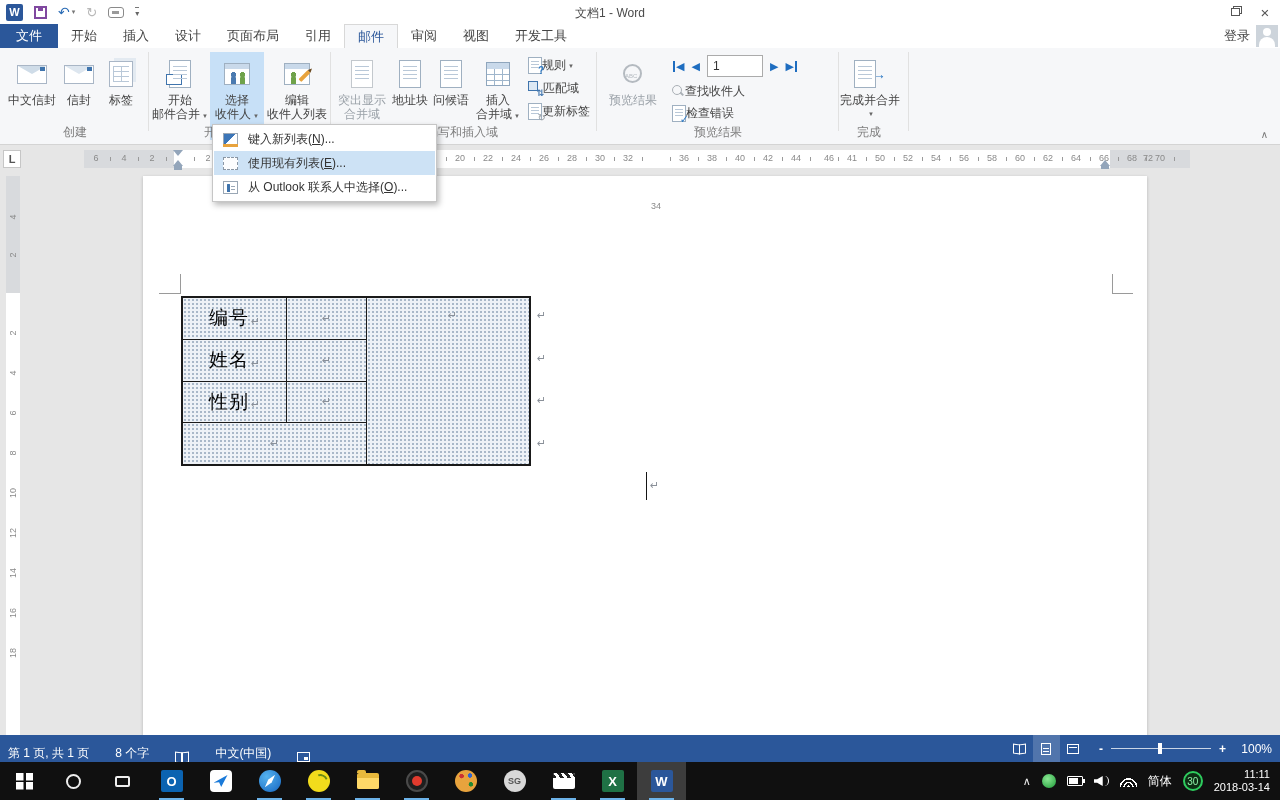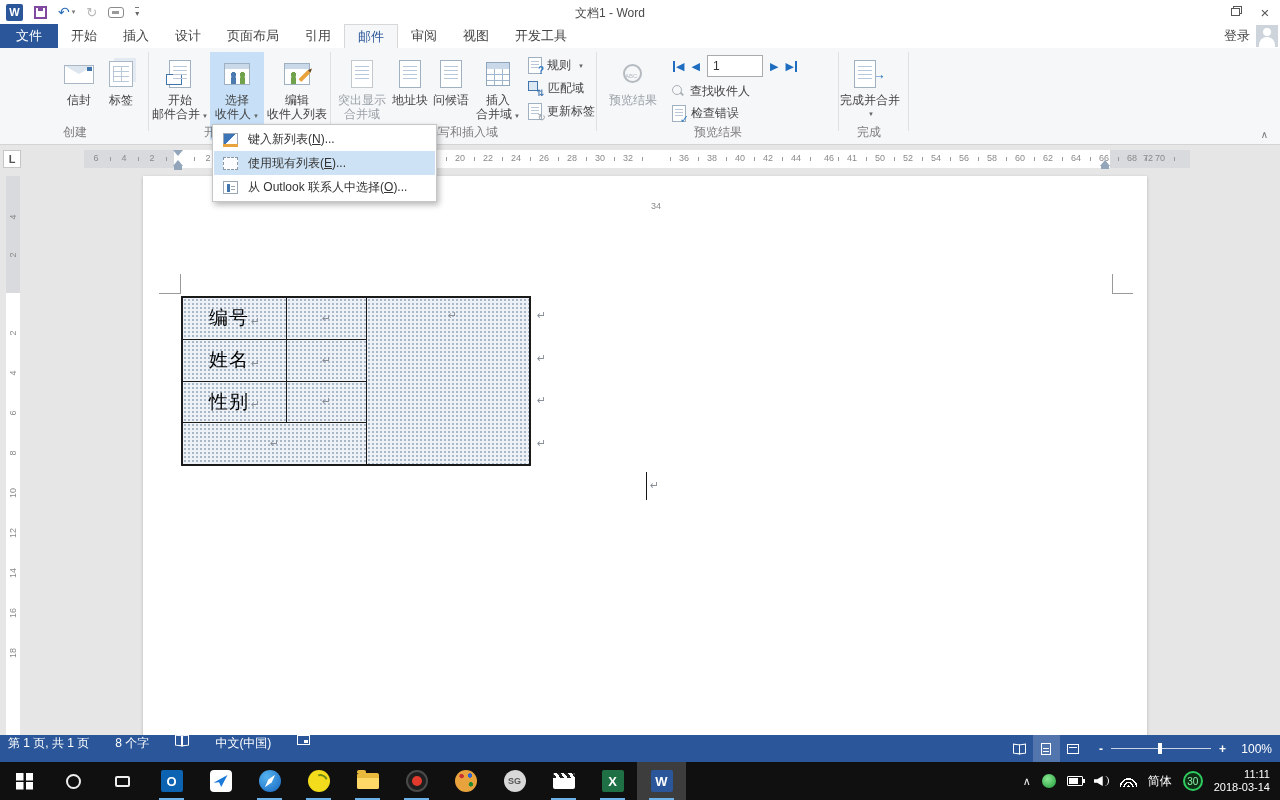--- a/index.html
+++ b/index.html
@@ -60,21 +60,21 @@
 .gsep{position:absolute;top:4px;bottom:13px;width:1px;background:#e1e1e1}
 .glabel{position:absolute;bottom:3px;font-size:12px;color:#7d7d7d;transform:translateX(-50%);white-space:nowrap}
 .bigbtn{position:absolute;top:4px;height:88px;display:flex;flex-direction:column;align-items:center;
   font-size:12px;line-height:14px;color:#444;text-align:center;padding-top:6px}
 .bigbtn.sel{background:#c7e0f7}
 .bigbtn .bicon{height:32px;display:flex;align-items:center;margin-bottom:3px}
 .dis{color:#9aa1a8}
 .dis .pg,.dis .env{border-color:#c3c8cd}
 .caret7{font-size:7px;color:#666;margin-left:2px}
 .caret7::before{content:"▼";font-size:6px}
-.sbtn{position:absolute;display:flex;align-items:center;gap:5px;height:18px;font-size:12px;color:#444}
+.sbtn{position:absolute;display:flex;align-items:center;height:18px;font-size:12px;color:#444}
 .navrow{position:absolute;left:672px;top:7px;display:flex;align-items:center;gap:7px}
 .tri-l::before{content:"◀"}
 .tri-r::before{content:"▶"}
 .nbtn{color:#1e6dc0;font-size:11px;display:flex;align-items:center}
 .vbar{width:2px;height:11px;background:#1e6dc0;margin:0 1px}
 .recinput{width:56px;height:22px;border:1px solid #ababab;background:#fff;font-size:12px;padding:0 5px;
   font-family:"Liberation Sans","DejaVu Sans",sans-serif;color:#333}
 .collapse{position:absolute;right:12px;bottom:4px;color:#777;font-size:10px}
 .collapse::before{content:"∧"}
 
@@ -170,21 +170,21 @@
 .pil::before{content:"↵"}
 .c1 .pil{margin-left:2px;margin-top:6px}
 .tright{flex:1;position:relative}
 .tright .pil{position:absolute;left:50%;top:12px}
 .orow{position:absolute;left:354px}
 .caret-line{position:absolute;left:646px;top:472px;width:1px;height:28px;background:#151515;z-index:3}
 .caret-pil{position:absolute;left:650px;top:480px;z-index:3}
 
 
 .status{position:absolute;left:0;right:0;top:735px;height:27px;background:#2b579a;color:#fff;
-  display:flex;align-items:flex-start;font-size:12px;z-index:10}
+  display:flex;align-items:flex-end;font-size:12px;z-index:10}
 .st{margin-left:26px;white-space:nowrap}
 .st.first{margin-left:8px}
 .bookic{width:14px;height:10px;position:relative}
 .bookic::before,.bookic::after{content:"";position:absolute;top:0;width:6px;height:9px;border:1px solid #fff}
 .bookic::before{left:0;transform:skewY(6deg)}
 .bookic::after{right:0;transform:skewY(-6deg)}
 .macic{width:13px;height:10px;border:1px solid #fff;position:relative}
 .macic::after{content:"";position:absolute;right:1px;bottom:1px;width:4px;height:3px;background:#fff}
 .stright{margin-left:auto;display:flex;align-items:center;margin-right:8px}
 .vicon{width:27px;height:27px;display:flex;align-items:center;justify-content:center}
@@ -293,20 +293,26 @@
         <span class="tab">开发工具</span>
       </span>
     <div class="signin">
       <span>登录</span>
       <span class="avatar"></span>
     </div>
   </div>
 
   <div class="ribbon">
 
+    <div class="bigbtn" style="left:6px;width:52px">
+      <span class="bicon">
+          <span class="env cnenv"></span>
+        </span>
+      <span>中文信封</span>
+    </div>
     <div class="bigbtn" style="left:60px;width:38px">
       <span class="bicon">
           <span class="env"></span>
         </span>
       <span>信封</span>
     </div>
     <div class="bigbtn" style="left:100px;width:42px">
       <span class="bicon">
           <span class="lblic"></span>
         </span>

